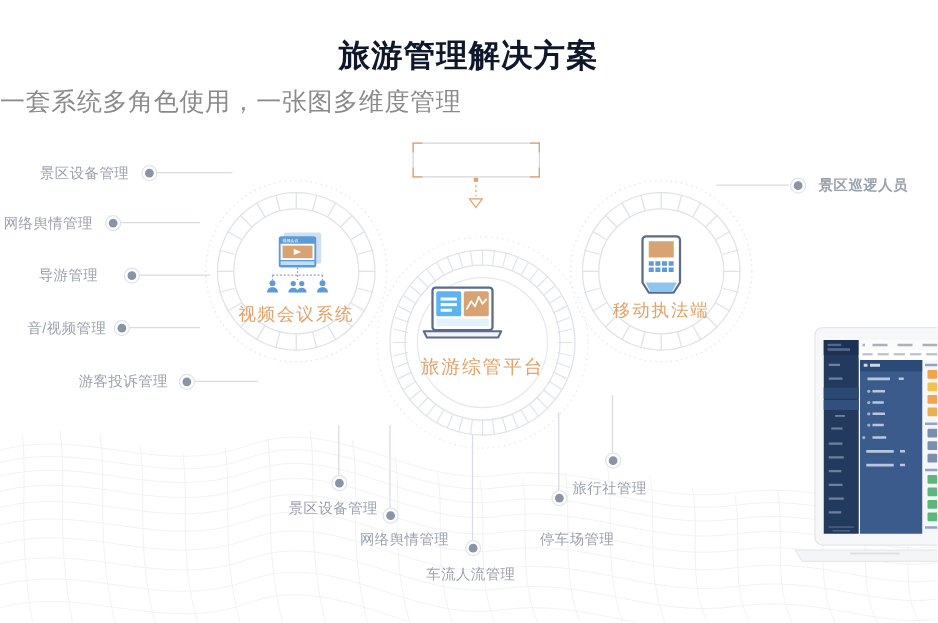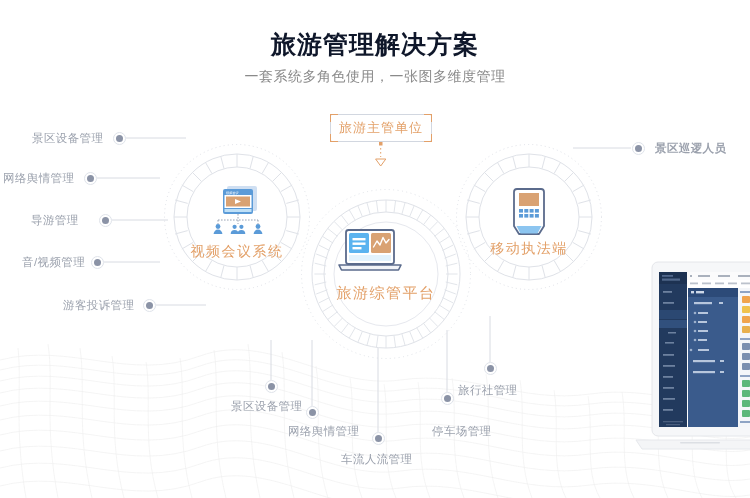--- a/index.html
+++ b/index.html
@@ -14,22 +14,22 @@
 
   
   .mesh{position:absolute;left:0;bottom:0;width:750px;height:190px;pointer-events:none;}
 
   
   .title{
     position:absolute;left:0;top:28px;width:750px;text-align:center;
     font-size:25px;font-weight:bold;color:#0f172a;letter-spacing:1px;
   }
   .subtitle{
-    position:absolute;left:0;top:68px;width:750px;text-align:center;
-    font-size:14px;color:#8a8a8a;letter-spacing:.5px;
+    position:absolute;left:0;top:68px;width:750px;text-align:left;
+    font-size:20px;color:#8a8a8a;letter-spacing:.5px;
   }
 
   
   .badge{
     position:absolute;left:330px;top:114px;width:100px;height:26px;
     border:1px solid #d2d7e0;border-radius:2px;background:#fff;
     display:flex;align-items:center;justify-content:center;
     font-size:13px;color:#e3a068;letter-spacing:1px;
   }
   .badge .corner{position:absolute;width:7px;height:7px;border:1px solid #e3a068;}
@@ -115,21 +115,20 @@
   </svg>
 
   <div class="title">旅游管理解决方案</div>
   <div class="subtitle">一套系统多角色使用，一张图多维度管理</div>
 
   <div class="badge">
     <span class="corner c-tl"></span>
     <span class="corner c-tr"></span>
     <span class="corner c-bl"></span>
     <span class="corner c-br"></span>
-    <span>旅游主管单位</span>
   </div>
 
   <svg class="badge-arrow" viewBox="0 0 22 26">
     <rect x="9" y="0" width="3.5" height="3.5" fill="#e3a068"></rect>
     <line x1="10.7" y1="6" x2="10.7" y2="15" stroke="#e3a068" stroke-width="1" stroke-dasharray="1.6 2.4"></line>
     <path d="M5.6,17 L15.8,17 L10.7,24 Z" fill="none" stroke="#e3a068" stroke-width="1"></path>
   </svg>
 
   <div class="ring-wrap" style="left:163px;top:143px;">
     <svg width="148" height="148" viewBox="0 0 148 148">

